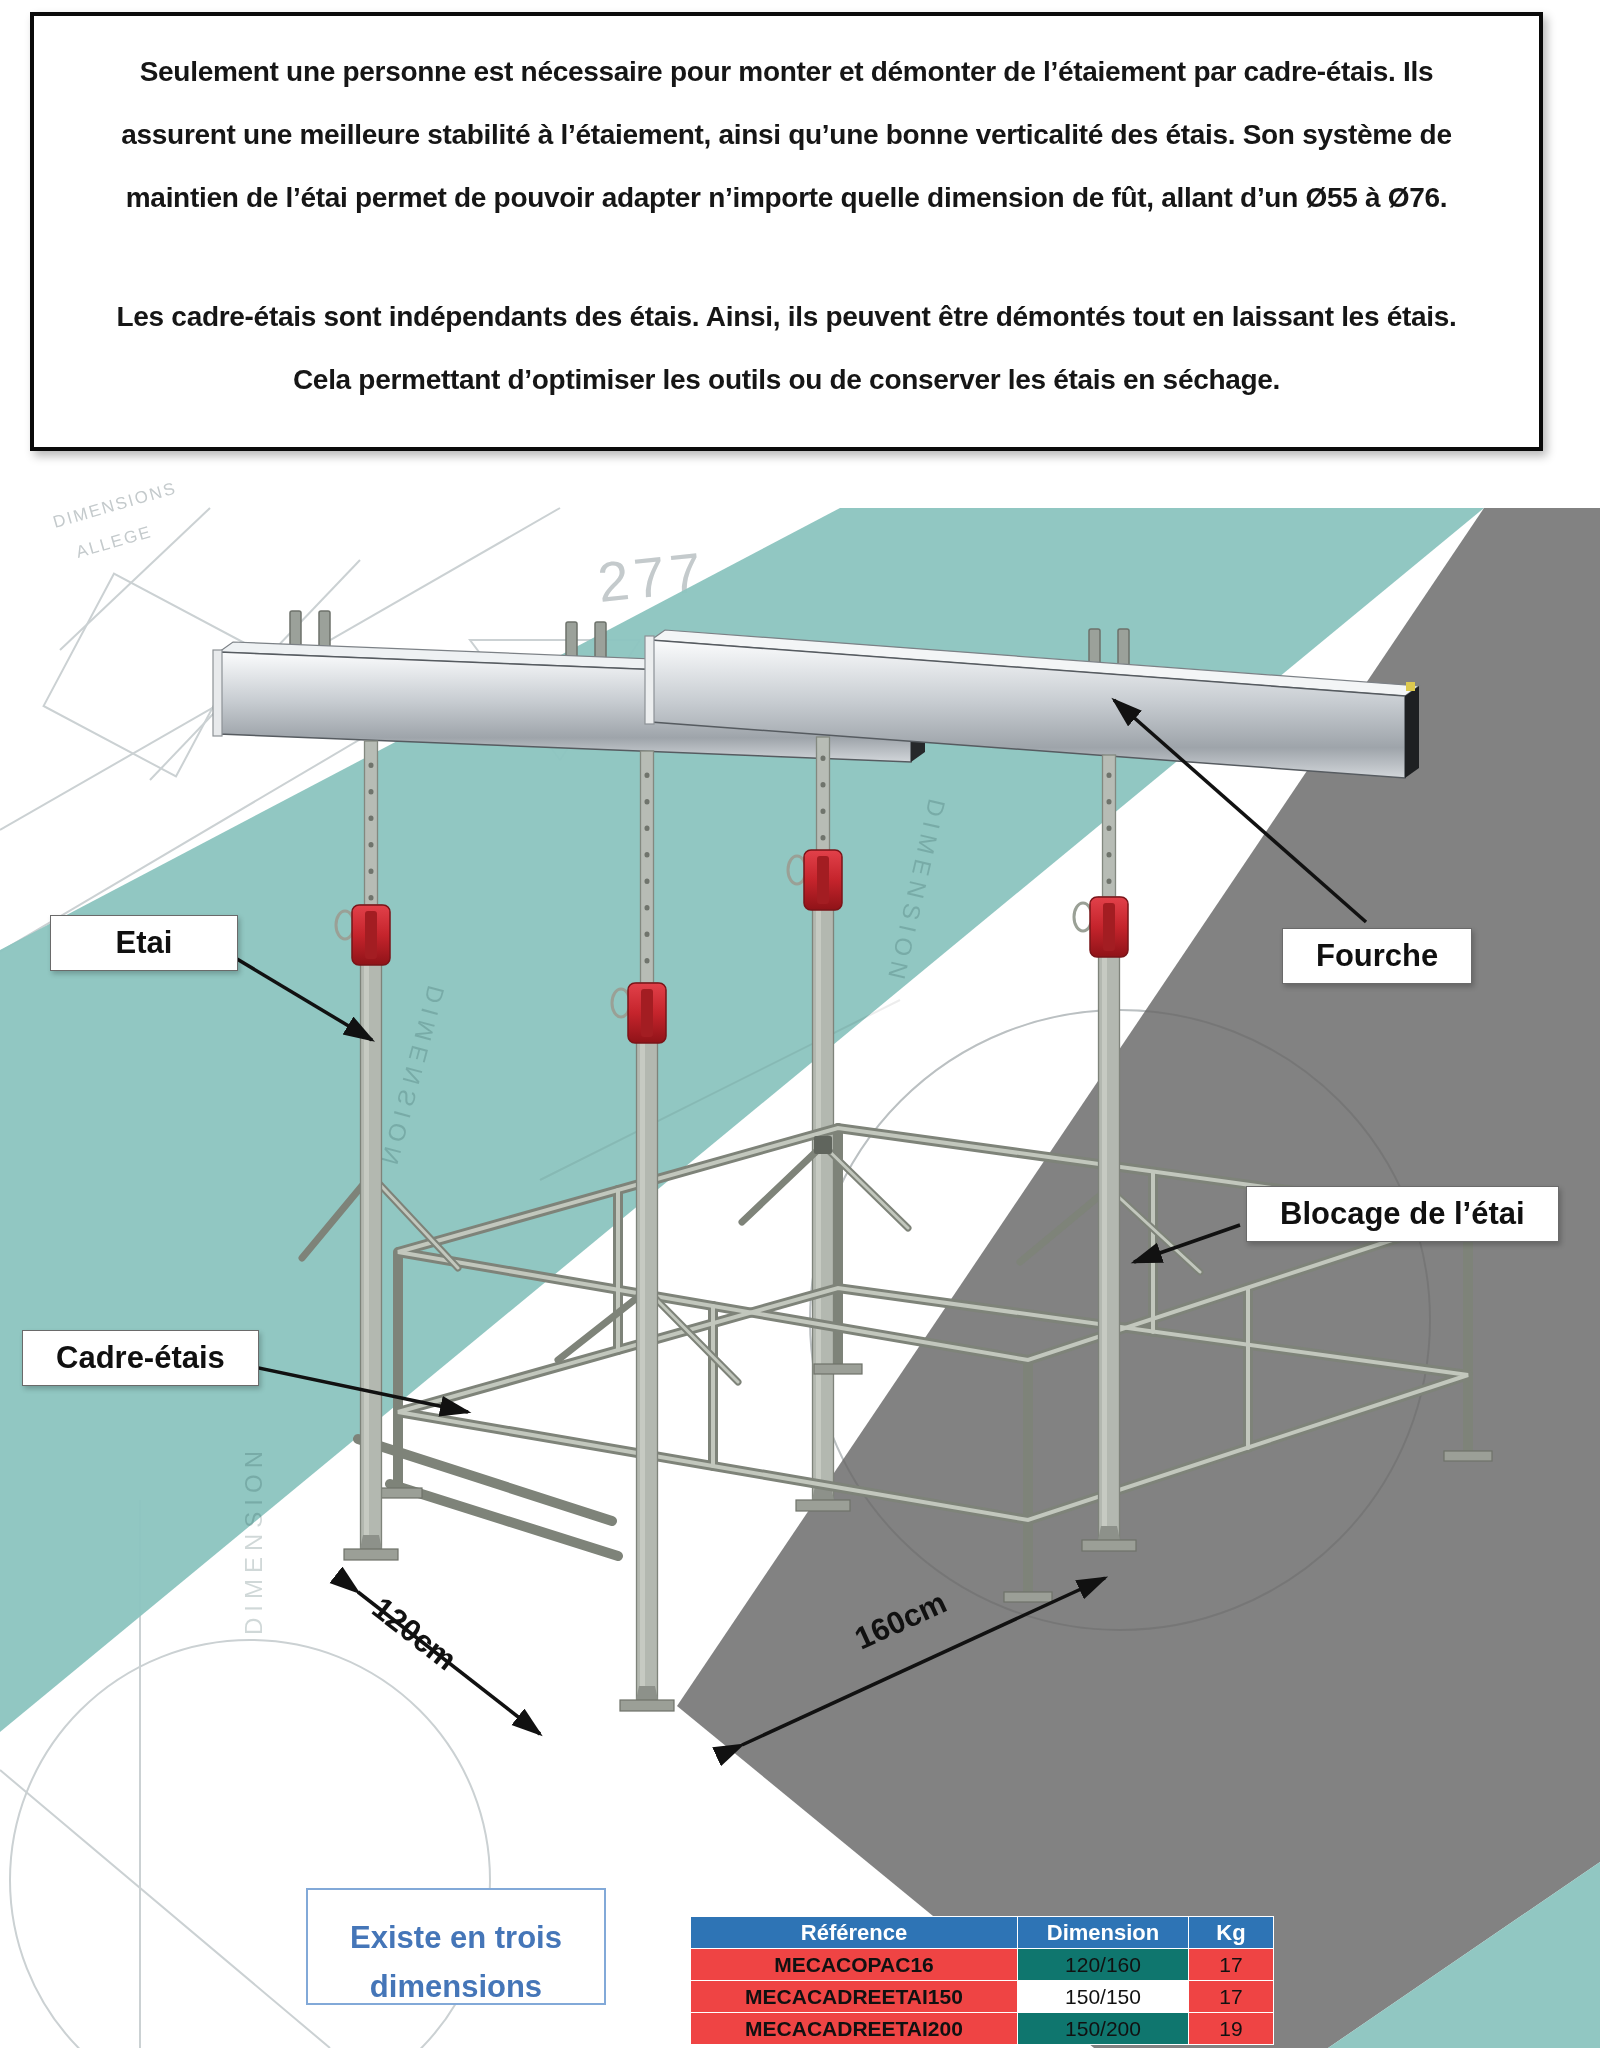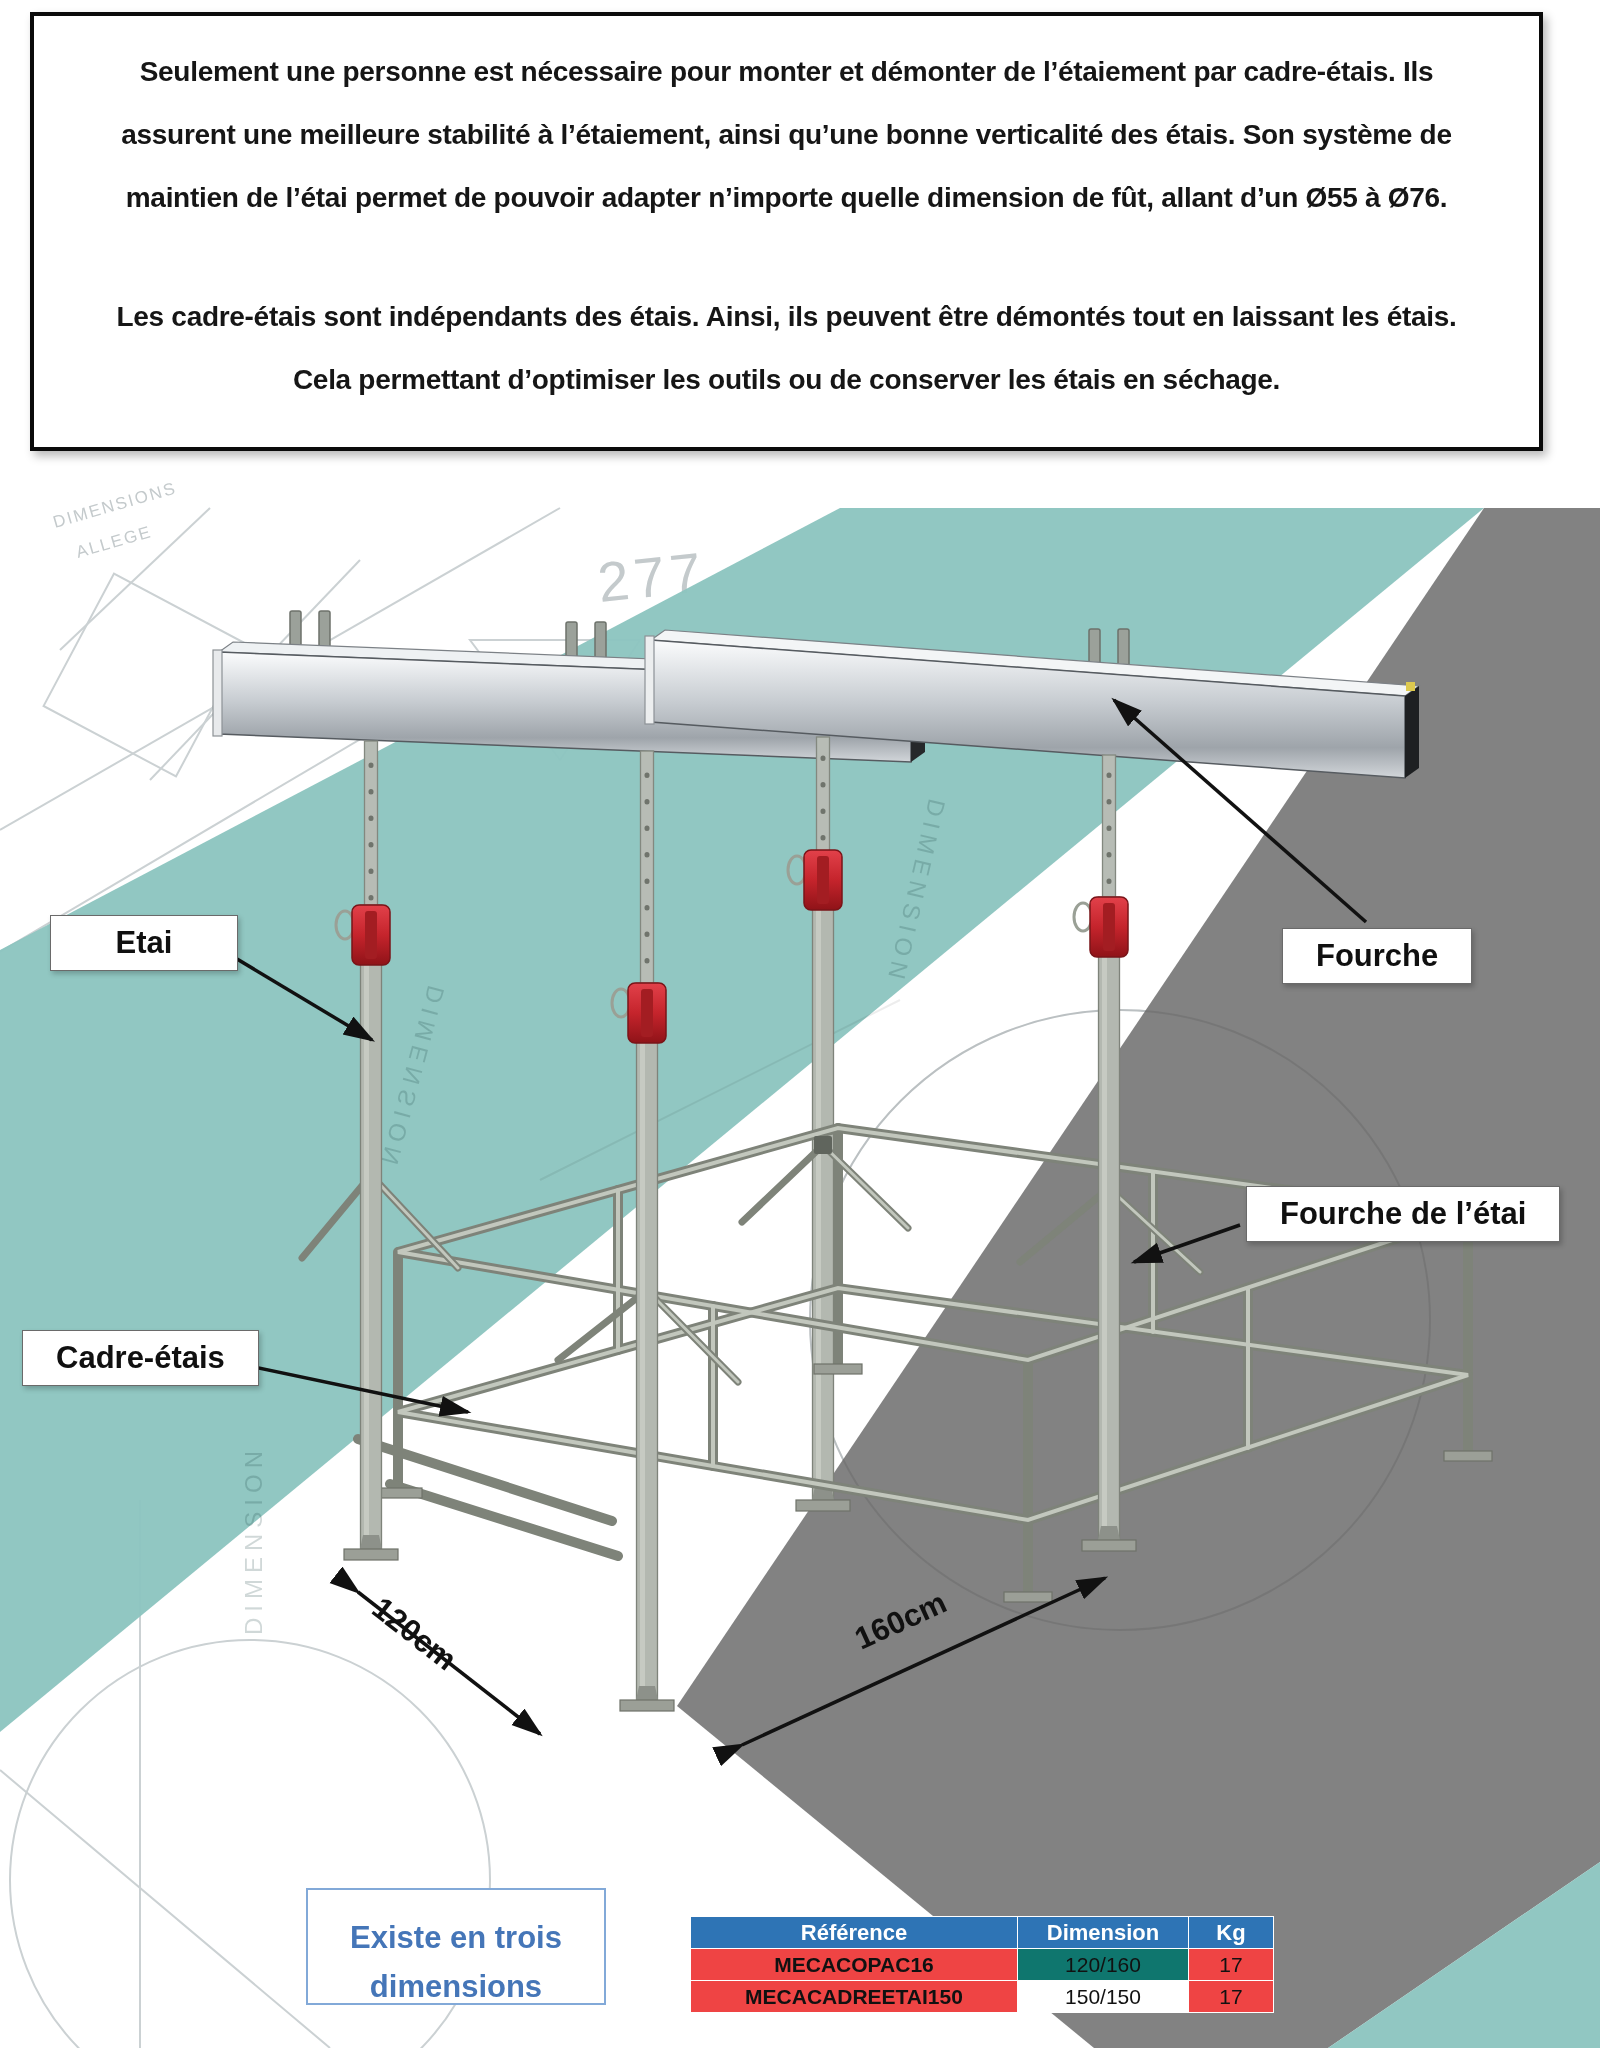--- a/index.html
+++ b/index.html
@@ -244,21 +244,21 @@
     </g>
   </svg>
 
   <div class="callout callout-etai">
     <span>Etai</span>
   </div>
   <div class="callout callout-fourche">
     <span>Fourche</span>
   </div>
   <div class="callout callout-blocage">
-    <span>Fourche de l’étai</span>
+    <span>Blocage de l’étai</span>
   </div>
   <div class="callout callout-cadre">
     <span>Cadre-étais</span>
   </div>
 
   <div class="intro-box">
     <p>Seulement une personne est nécessaire pour monter et démonter de l’étaiement par cadre-étais. Ils assurent une meilleure stabilité à l’étaiement, ainsi qu’une bonne verticalité des étais. Son système de maintien de l’étai permet de pouvoir adapter n’importe quelle dimension de fût, allant d’un Ø55 à Ø76.</p>
     <p>Les cadre-étais sont indépendants des étais. Ainsi, ils peuvent être démontés tout en laissant les étais. Cela permettant d’optimiser les outils ou de conserver les étais en séchage.</p>
   </div>
 
@@ -279,16 +279,21 @@
       <tr>
         <td class="cell-green cell-ref">MECACOPAC16</td>
         <td class="cell-blue">120/160</td>
         <td class="cell-green">17</td>
       </tr>
       <tr>
         <td class="cell-green cell-ref">MECACADREETAI150</td>
         <td class="cell-white">150/150</td>
         <td class="cell-green">17</td>
       </tr>
+      <tr>
+        <td class="cell-green cell-ref">MECACADREETAI200</td>
+        <td class="cell-blue">150/200</td>
+        <td class="cell-green">19</td>
+      </tr>
     </tbody>
   </table>
 
 </div>
 
 </body></html>

